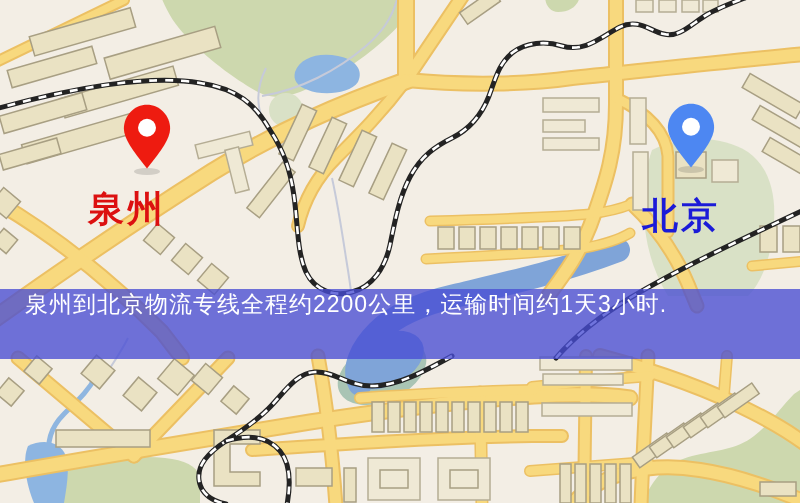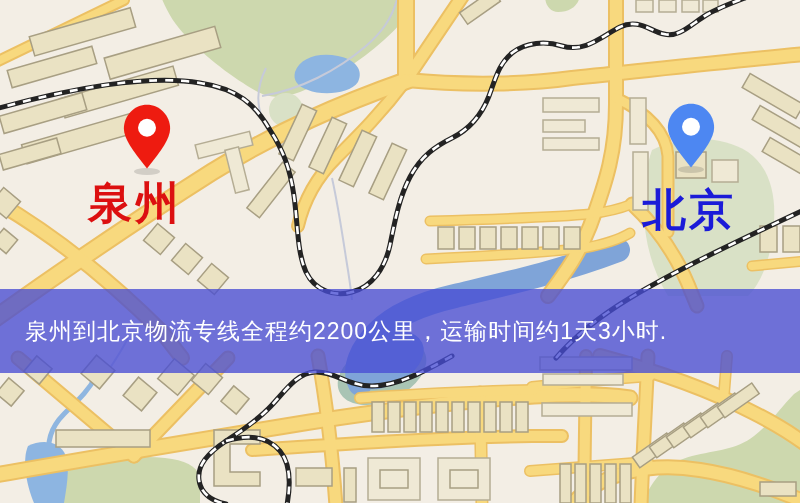--- a/index.html
+++ b/index.html
@@ -24,28 +24,28 @@
   
   .pin{position:absolute;width:50px;height:67px;}
   .pin-origin{left:122px;top:103px;}
   .pin-destination{left:666px;top:102px;}
   .pin-shadow{position:absolute;width:26px;height:7px;border-radius:50%;
               background:rgba(60,60,60,.18);}
   .shadow-origin{left:134px;top:168px;}
   .shadow-destination{left:678px;top:166px;}
 
   
-  .city-label{position:absolute;font-size:44px;font-weight:700;
-              letter-spacing:3px;line-height:1;white-space:nowrap;}
+  .city-label{position:absolute;font-size:36px;font-weight:700;
+              letter-spacing:3px;line-height:1;white-space:nowrap;margin-top:10px;}
   .label-origin{left:88px;top:181px;color:#dc1010;}
   .label-destination{left:642px;top:188px;color:#1b1bd8;}
 
   
-  .banner{position:absolute;left:0;top:289px;width:800px;height:84px;
-          background:rgba(72,77,212,0.78);display:flex;align-items:center;}
+  .banner{position:absolute;left:0;top:289px;width:800px;height:70px;
+          background:rgba(72,77,212,0.78);display:flex;align-items:flex-start;}
   .banner-text{color:#ffffff;font-size:23px;font-weight:500;
                margin-left:25px;letter-spacing:1px;white-space:nowrap;}
 </style>
 </head>
 <body>
 
 <div class="stage">
 
   <svg class="map-svg" width="800" height="503" viewBox="0 0 800 503">
 

